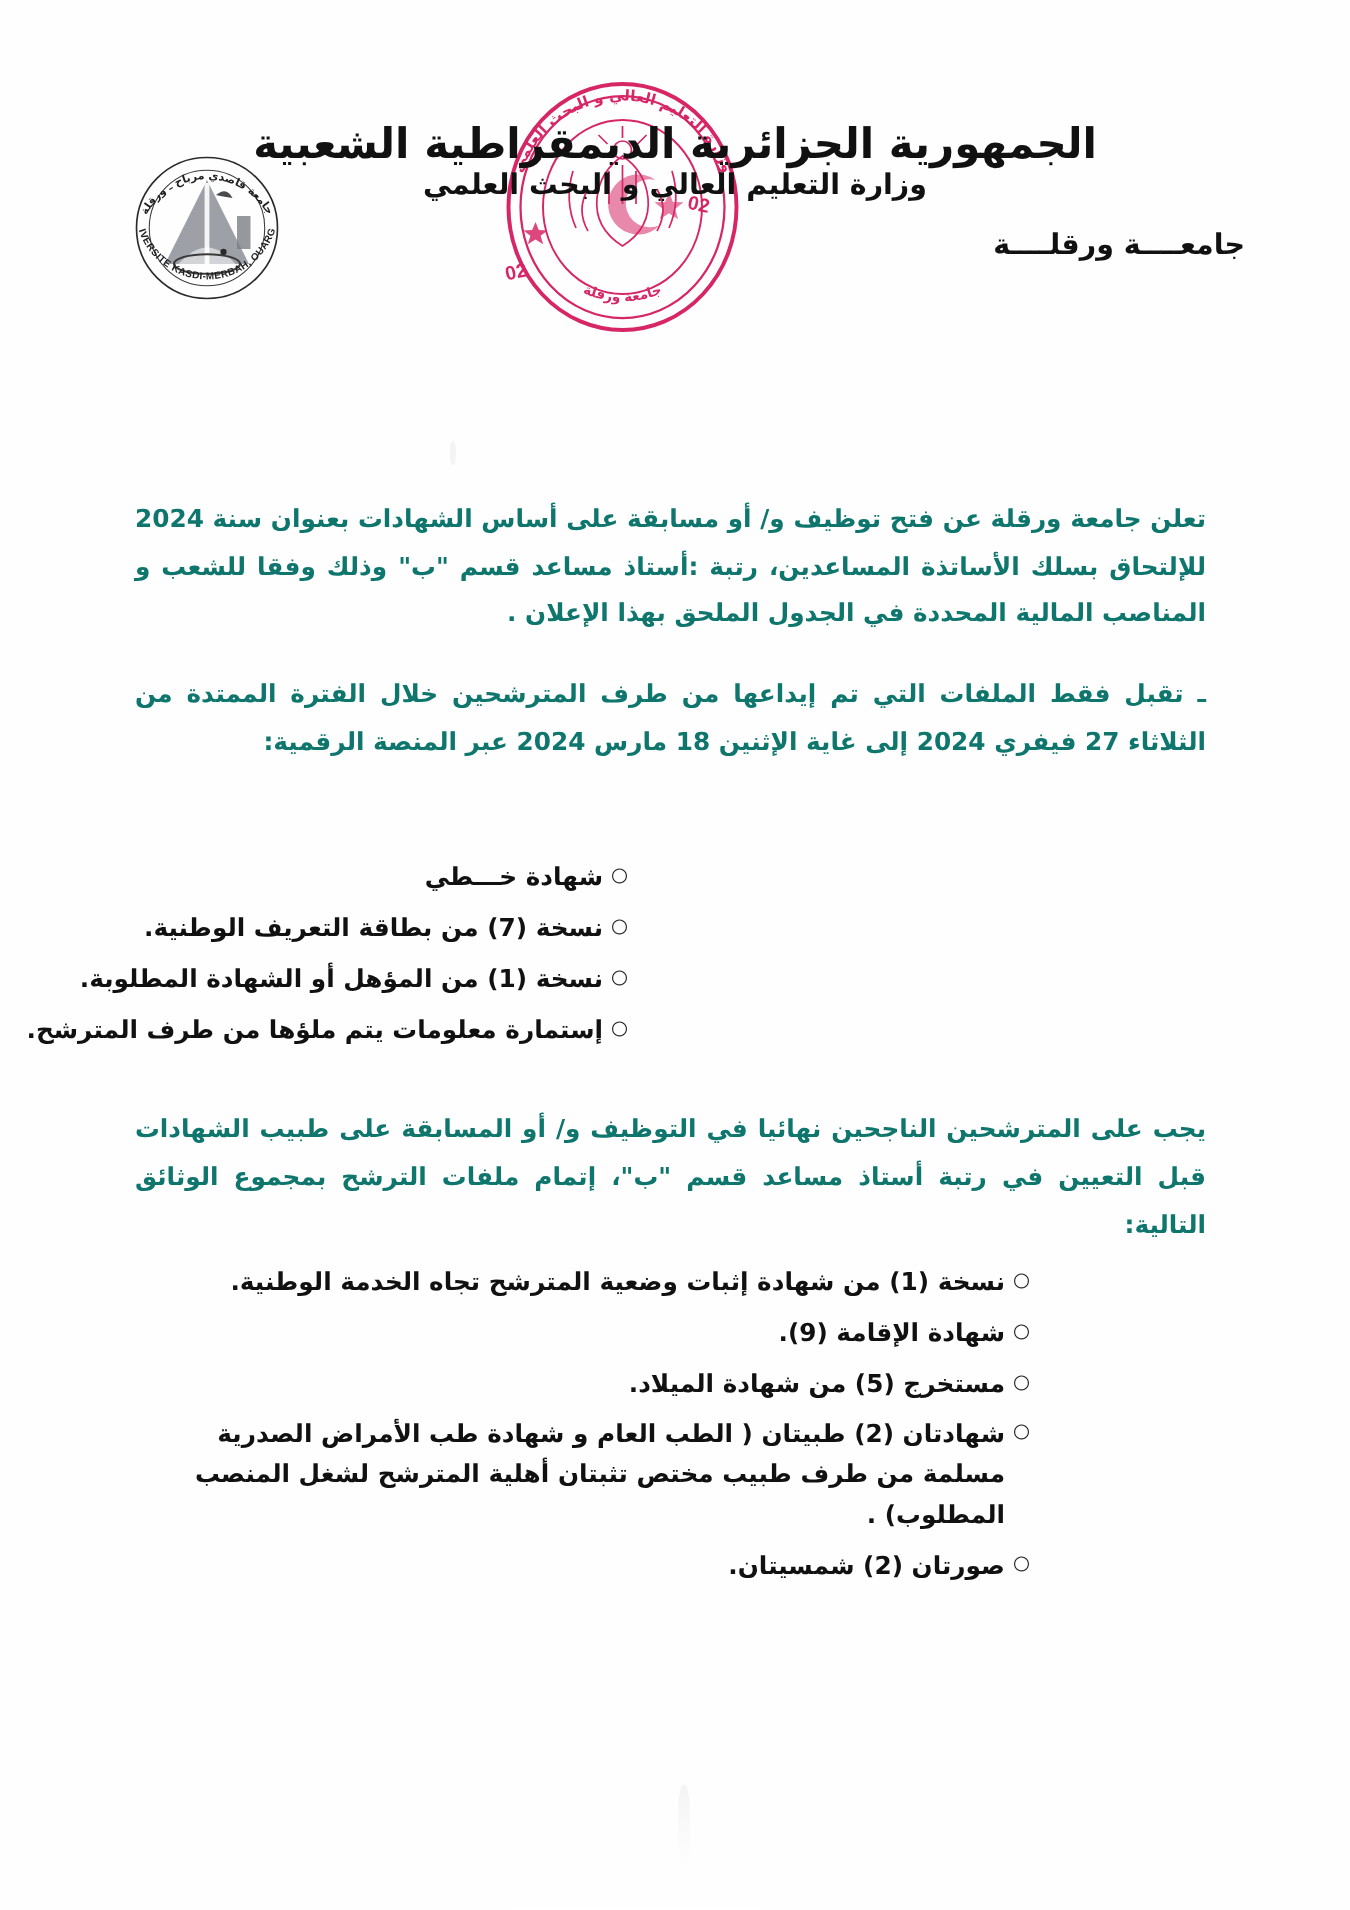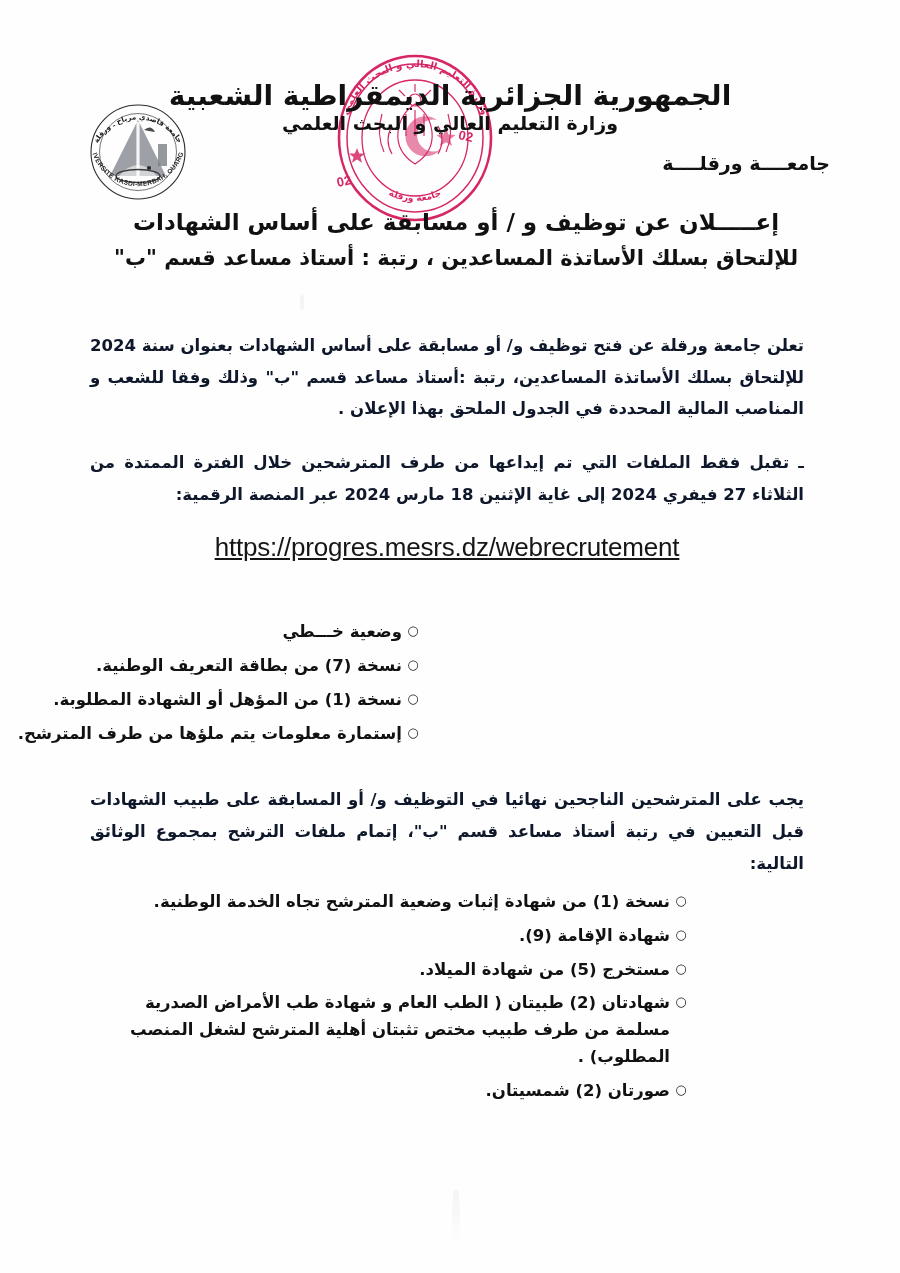--- a/index.html
+++ b/index.html
@@ -106,21 +106,21 @@
     left: 90px;
   }
 
   p.para {
     margin: 0 0 6px 0;
     font-size: 16.5px;
     line-height: 1.92;
     text-align: justify;
     text-align-last: right;
     font-weight: bold;
-    color: #0f172a;
+    color: #0f766e;
   }
 
   .spacer-sm { height: 16px; }
   .spacer-md { height: 30px; }
   .spacer-lg { height: 46px; }
 
   
   .url-line {
     text-align: center;
     margin: 22px 0 0 0;
@@ -262,44 +262,37 @@
         <text x="150" y="100" font-size="13" font-family="'Liberation Sans', sans-serif" fill="#d4145a" font-weight="bold" transform="rotate(12 150 100)">02</text>
         <text x="30" y="142" font-size="13" font-family="'Liberation Sans', sans-serif" fill="#d4145a" font-weight="bold" transform="rotate(-12 30 142)">02</text>
       </svg>
     </div>
 
     <div class="hdr-line hdr-republic">الجمهورية الجزائرية الديمقراطية الشعبية</div>
     <div class="hdr-line hdr-ministry">وزارة التعليم العالي و البحث العلمي</div>
     <div class="hdr-university">جامعــــة ورقلــــة</div>
   </div>
 
-  <div class="title-block">
-    <div class="title-line1">إعـــــلان عن توظيف و / أو مسابقة على أساس الشهادات</div>
-    <div class="title-line2">للإلتحاق بسلك الأساتذة المساعدين ، رتبة : أستاذ مساعد قسم "ب"</div>
-  </div>
 
   <div class="body-zone">
 
     <p class="para">تعلن جامعة ورقلة عن فتح توظيف و/ أو مسابقة على أساس الشهادات بعنوان سنة 2024 للإلتحاق بسلك الأساتذة المساعدين، رتبة :أستاذ مساعد قسم "ب" وذلك وفقا للشعب و المناصب المالية المحددة في الجدول الملحق بهذا الإعلان .</p>
 
     <div class="spacer-sm"></div>
 
     <p class="para">ـ تقبل فقط الملفات التي تم إيداعها من طرف المترشحين خلال الفترة الممتدة من الثلاثاء 27 فيفري 2024 إلى غاية الإثنين 18 مارس 2024 عبر المنصة الرقمية:</p>
 
-    <div class="url-line">
-      <span class="url-text">https://progres.mesrs.dz/webrecrutement</span>
-    </div>
 
     <div class="spacer-lg"></div>
 
 
     <ul class="doc-list list-a">
       <li>
         <span class="bullet">○</span>
-        <span class="li-text">وضعية خـــطي</span>
+        <span class="li-text">شهادة خـــطي</span>
       </li>
       <li>
         <span class="bullet">○</span>
         <span class="li-text">نسخة (7) من بطاقة التعريف الوطنية.</span>
       </li>
       <li>
         <span class="bullet">○</span>
         <span class="li-text">نسخة (1) من المؤهل أو الشهادة المطلوبة.</span>
       </li>
       <li>

